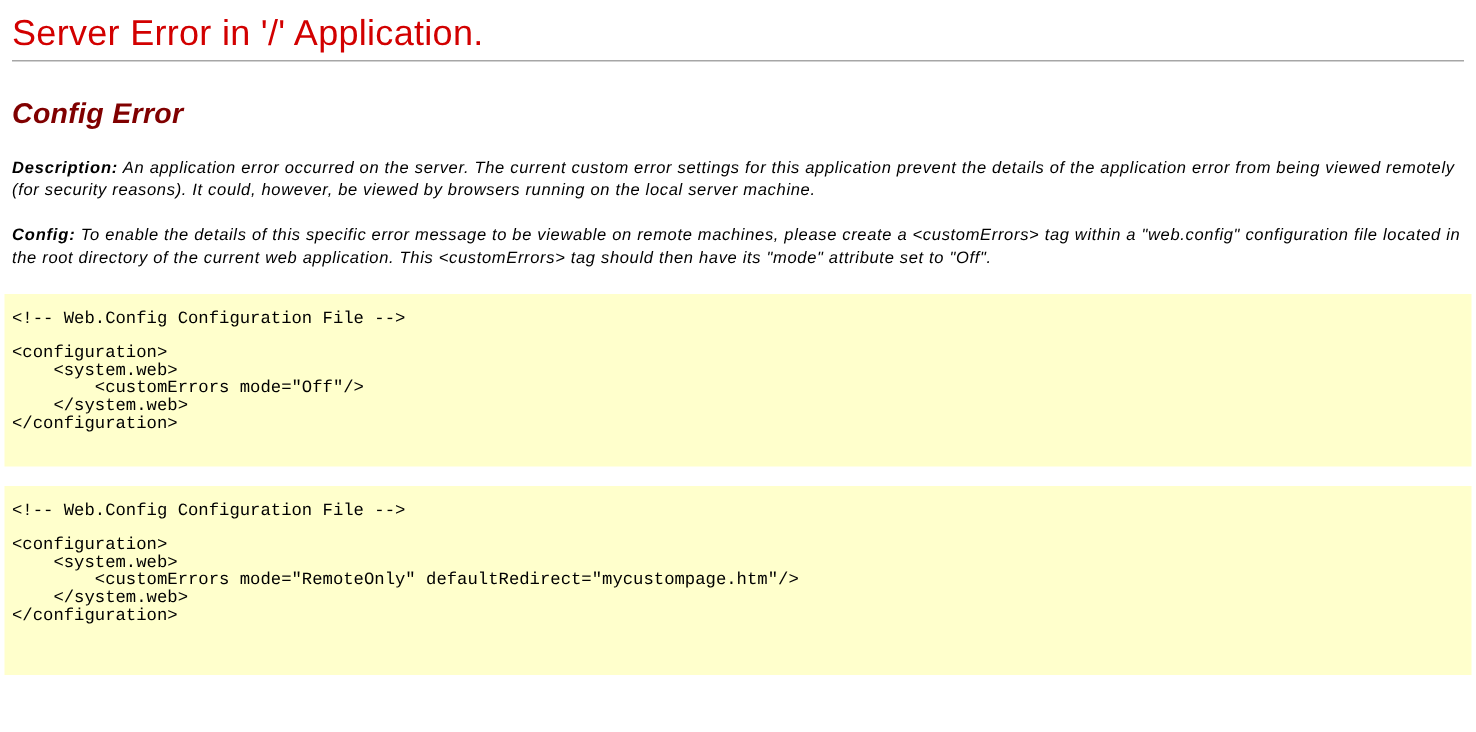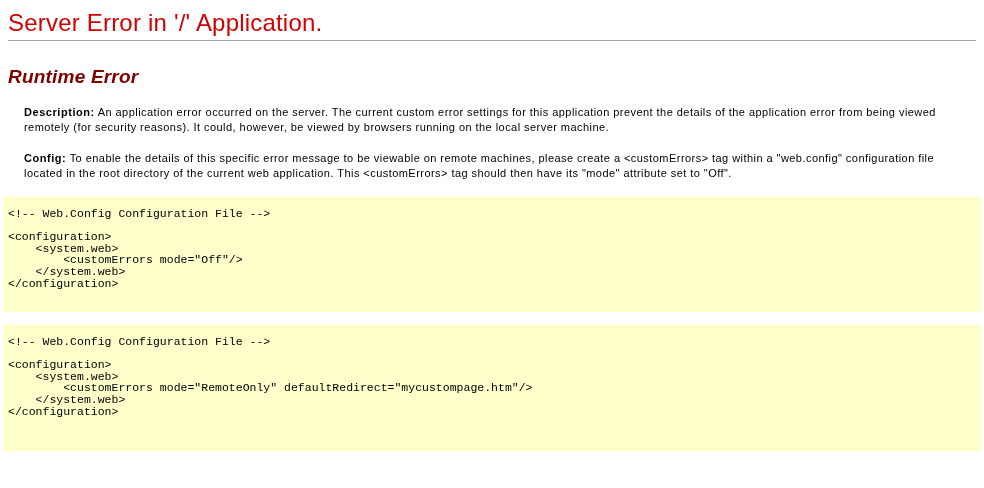--- a/index.html
+++ b/index.html
@@ -34,23 +34,24 @@
   h2.error-heading {
     margin: 25px 0 0 0;
     font-size: 19px;
     line-height: 22px;
     font-style: italic;
     font-weight: bold;
     color: #800000;
     letter-spacing: 0.2px;
   }
   p.para {
-    margin: 16px;
+    margin: 0;
     line-height: 15px;
     letter-spacing: 0.45px;
+    font-style: italic;
   }
   p.para b { letter-spacing: 0.55px; }
   p.para.description { margin-top: 17px; }
   p.para.details     { margin-top: 15px; }
   p.para.notes       { margin-top: 14px; }
   .codebox {
     background: #ffffcc;
     margin: 16px -5px 0 -5px;
     height: 115px;
     overflow: hidden;
@@ -71,21 +72,21 @@
 </style>
 </head>
 <body>
 
 <div class="page">
 
   <h1 class="page-title">Server Error in '/' Application.</h1>
 
   <hr class="title-divider">
 
-  <h2 class="error-heading">Runtime Error</h2>
+  <h2 class="error-heading">Config Error</h2>
 
   <p class="para description"><b>Description:</b> <span>An application error occurred on the server. The current custom error settings for this application prevent the details of the application error from being viewed remotely (for security reasons). It could, however, be viewed by browsers running on the local server machine.</span></p>
 
   <p class="para details"><b>Config:</b> <span>To enable the details of this specific error message to be viewable on remote machines, please create a &lt;customErrors&gt; tag within a "web.config" configuration file located in the root directory of the current web application. This &lt;customErrors&gt; tag should then have its "mode" attribute set to "Off".</span></p>
 
   <div class="codebox first">
     <pre>&lt;!-- Web.Config Configuration File --&gt;
 
 &lt;configuration&gt;
     &lt;system.web&gt;

